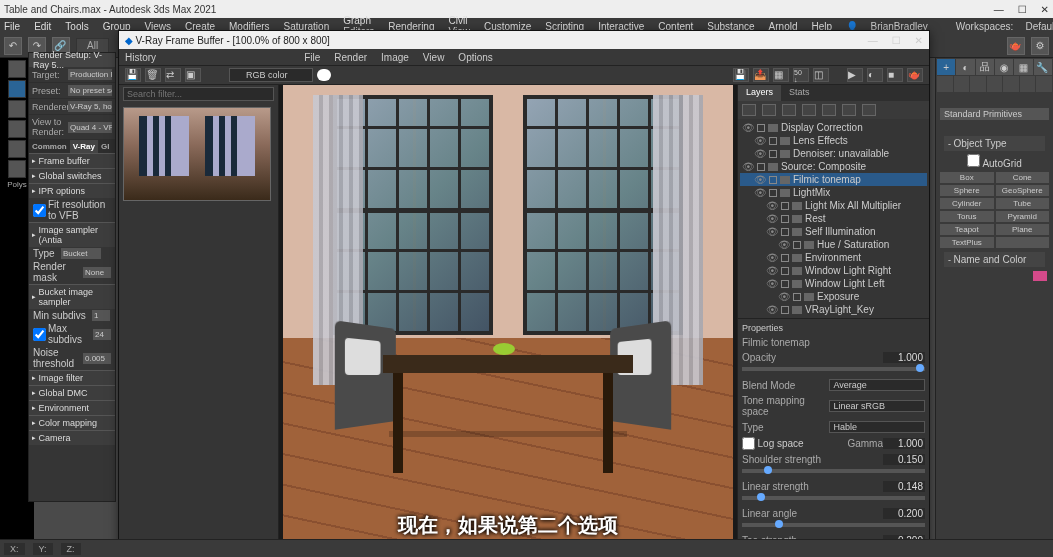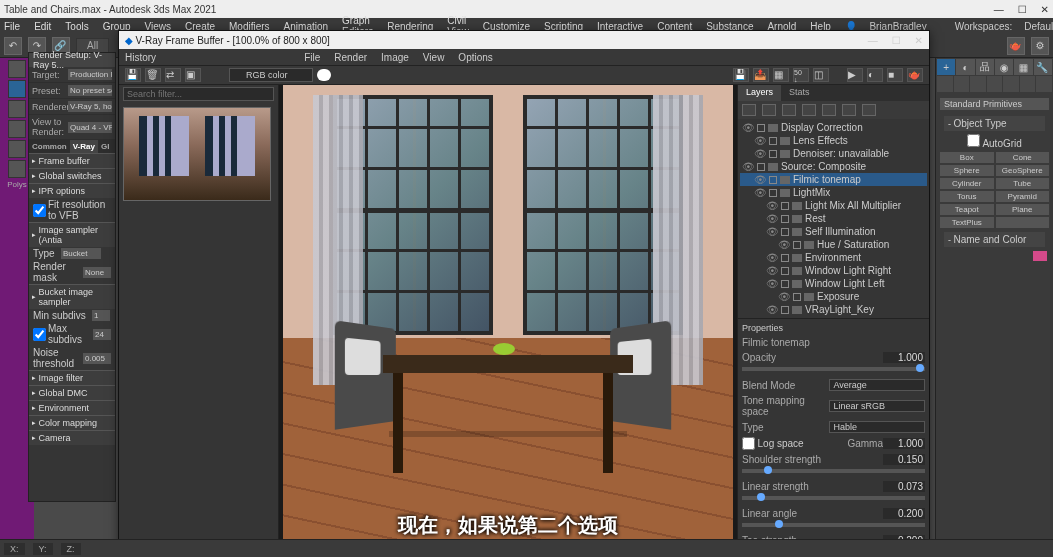--- a/index.html
+++ b/index.html
@@ -7,21 +7,21 @@
 .titlebar { height: 18px; background: #eee; display: flex; align-items: center; padding: 0 4px; }
 .titlebar span { color: #333; font-size: 10px; }
 .titlebar .winbtns { margin-left: auto; display: flex; gap: 14px; color: #333; }
 .menubar { height: 16px; background: #3a3a3a; display: flex; align-items: center; padding: 0 4px; gap: 14px; }
 .menubar .item { color: #ddd; cursor: pointer; }
 .menubar .right { margin-left: auto; display: flex; gap: 12px; align-items: center; }
 .toolbar { height: 24px; background: #3a3a3a; border-bottom: 1px solid #222; display: flex; align-items: center; padding: 0 4px; gap: 6px; }
 .toolbar .btn { width: 18px; height: 18px; background: #555; border: 1px solid #666; display: flex; align-items: center; justify-content: center; }
 .toolbar .selset { background: #444; border: 1px solid #333; padding: 1px 10px; color: #aaa; }
 
-.left-strip { position: absolute; left: 0; top: 58px; width: 34px; bottom: 18px; background: #701a75; display: flex; flex-direction: column; gap: 2px; padding-top: 2px; }
+.left-strip { position: absolute; left: 0; top: 58px; width: 34px; bottom: 18px; background: #000000; display: flex; flex-direction: column; gap: 2px; padding-top: 2px; }
 .left-strip .t { width: 18px; height: 18px; background: #555; margin: 0 auto; border: 1px solid #333; }
 .left-strip .t.sel { background: #2a6496; }
 
 .render-setup { position: absolute; left: 28px; top: 52px; width: 88px; height: 450px; background: #353535; border: 1px solid #222; }
 .render-setup .hdr { height: 14px; background: #444; display: flex; align-items: center; padding: 0 4px; }
 .render-setup .hdr span { font-size: 9px; color: #ddd; }
 .render-setup .row { display: flex; align-items: center; padding: 2px 3px; border-bottom: 1px solid #2e2e2e; }
 .render-setup .lbl { font-size: 9px; color: #aaa; width: 36px; }
 .render-setup .val { font-size: 8px; background: #555; padding: 1px 2px; flex: 1; white-space: nowrap; overflow: hidden; }
 .render-setup .rollout { background: #3d3d3d; padding: 2px 3px; border-top: 1px solid #555; font-size: 9px; color: #ddd; display: flex; align-items: center; }
@@ -97,21 +97,21 @@
 .vfb-right .props .row .sel { background: #2a2a2a; border: 1px solid #555; padding: 0 4px; flex: 1; font-size: 9px; }
 .vfb-right .props .slider { position: relative; height: 4px; background: #555; margin: 2px 0 6px; }
 .vfb-right .props .slider .knob { position: absolute; top: -3px; width: 8px; height: 8px; background: #6af; border-radius: 50%; }
 
 .cmd-panel { position: absolute; right: 0; top: 58px; width: 118px; bottom: 18px; background: #3a3a3a; border-left: 1px solid #222; }
 .cmd-panel .tabrow { height: 18px; display: flex; gap: 1px; padding: 1px; }
 .cmd-panel .tabrow .t { flex: 1; background: #555; display: flex; align-items: center; justify-content: center; }
 .cmd-panel .tabrow .t.active { background: #2a6496; }
 .cmd-panel .subrow { height: 16px; display: flex; gap: 1px; padding: 0 1px; }
 .cmd-panel .subrow .s { flex: 1; background: #4a4a4a; }
-.cmd-panel .dd { margin: 6px 4px; background: #555; padding: 1px 4px; font-size: 9px; }
+.cmd-panel .dd { margin: 16px 4px; background: #555; padding: 1px 4px; font-size: 9px; }
 .cmd-panel .roll { margin: 2px 8px; background: #444; padding: 2px 4px; font-size: 9px; color: #ddd; }
 .cmd-panel .btns { display: grid; grid-template-columns: 1fr 1fr; gap: 2px; padding: 2px 4px; }
 .cmd-panel .btns .b { background: #555; text-align: center; padding: 1px; font-size: 8px; color: #ccc; }
 .cmd-panel .swatch { width: 14px; height: 10px; background: #d44a8a; margin: 4px 6px 4px auto; }
 
 .statusbar { position: absolute; left: 0; right: 0; bottom: 0; height: 18px; background: #3a3a3a; border-top: 1px solid #222; display: flex; align-items: center; padding: 0 4px; gap: 8px; }
 .statusbar .seg { font-size: 9px; color: #aaa; background: #2e2e2e; padding: 1px 6px; }
 
 .scene-exp { position: absolute; left: 22px; bottom: 2px; width: 90px; height: 14px; background: #2a5a8a; color: #fff; font-size: 9px; display: flex; align-items: center; padding: 0 4px; }
 </style>
@@ -128,21 +128,21 @@
 </div>
 
 <div class="menubar">
   <span class="item">File</span>
   <span class="item">Edit</span>
   <span class="item">Tools</span>
   <span class="item">Group</span>
   <span class="item">Views</span>
   <span class="item">Create</span>
   <span class="item">Modifiers</span>
-  <span class="item">Animation</span>
+  <span class="item">Saturation</span>
   <span class="item">Graph Editors</span>
   <span class="item">Rendering</span>
   <span class="item">Civil View</span>
   <span class="item">Customize</span>
   <span class="item">Scripting</span>
   <span class="item">Interactive</span>
   <span class="item">Content</span>
   <span class="item">Substance</span>
   <span class="item">Arnold</span>
   <span class="item">Help</span>
@@ -424,21 +424,21 @@
         <div class="row"><input type="checkbox" style="">&nbsp;<span>Log space</span><span class="lbl" style="text-align:right">Gamma</span><span class="val">1.000</span></div>
         <div class="row">
             <span class="lbl">Shoulder strength</span>
             <span class="val">0.150</span>
           </div>
         <div class="slider">
             <div class="knob" style="left:12%"></div>
           </div>
         <div class="row">
             <span class="lbl">Linear strength</span>
-            <span class="val">0.073</span>
+            <span class="val">0.148</span>
           </div>
         <div class="slider">
             <div class="knob" style="left:8%"></div>
           </div>
         <div class="row">
             <span class="lbl">Linear angle</span>
             <span class="val">0.200</span>
           </div>
         <div class="slider">
             <div class="knob" style="left:18%"></div>

